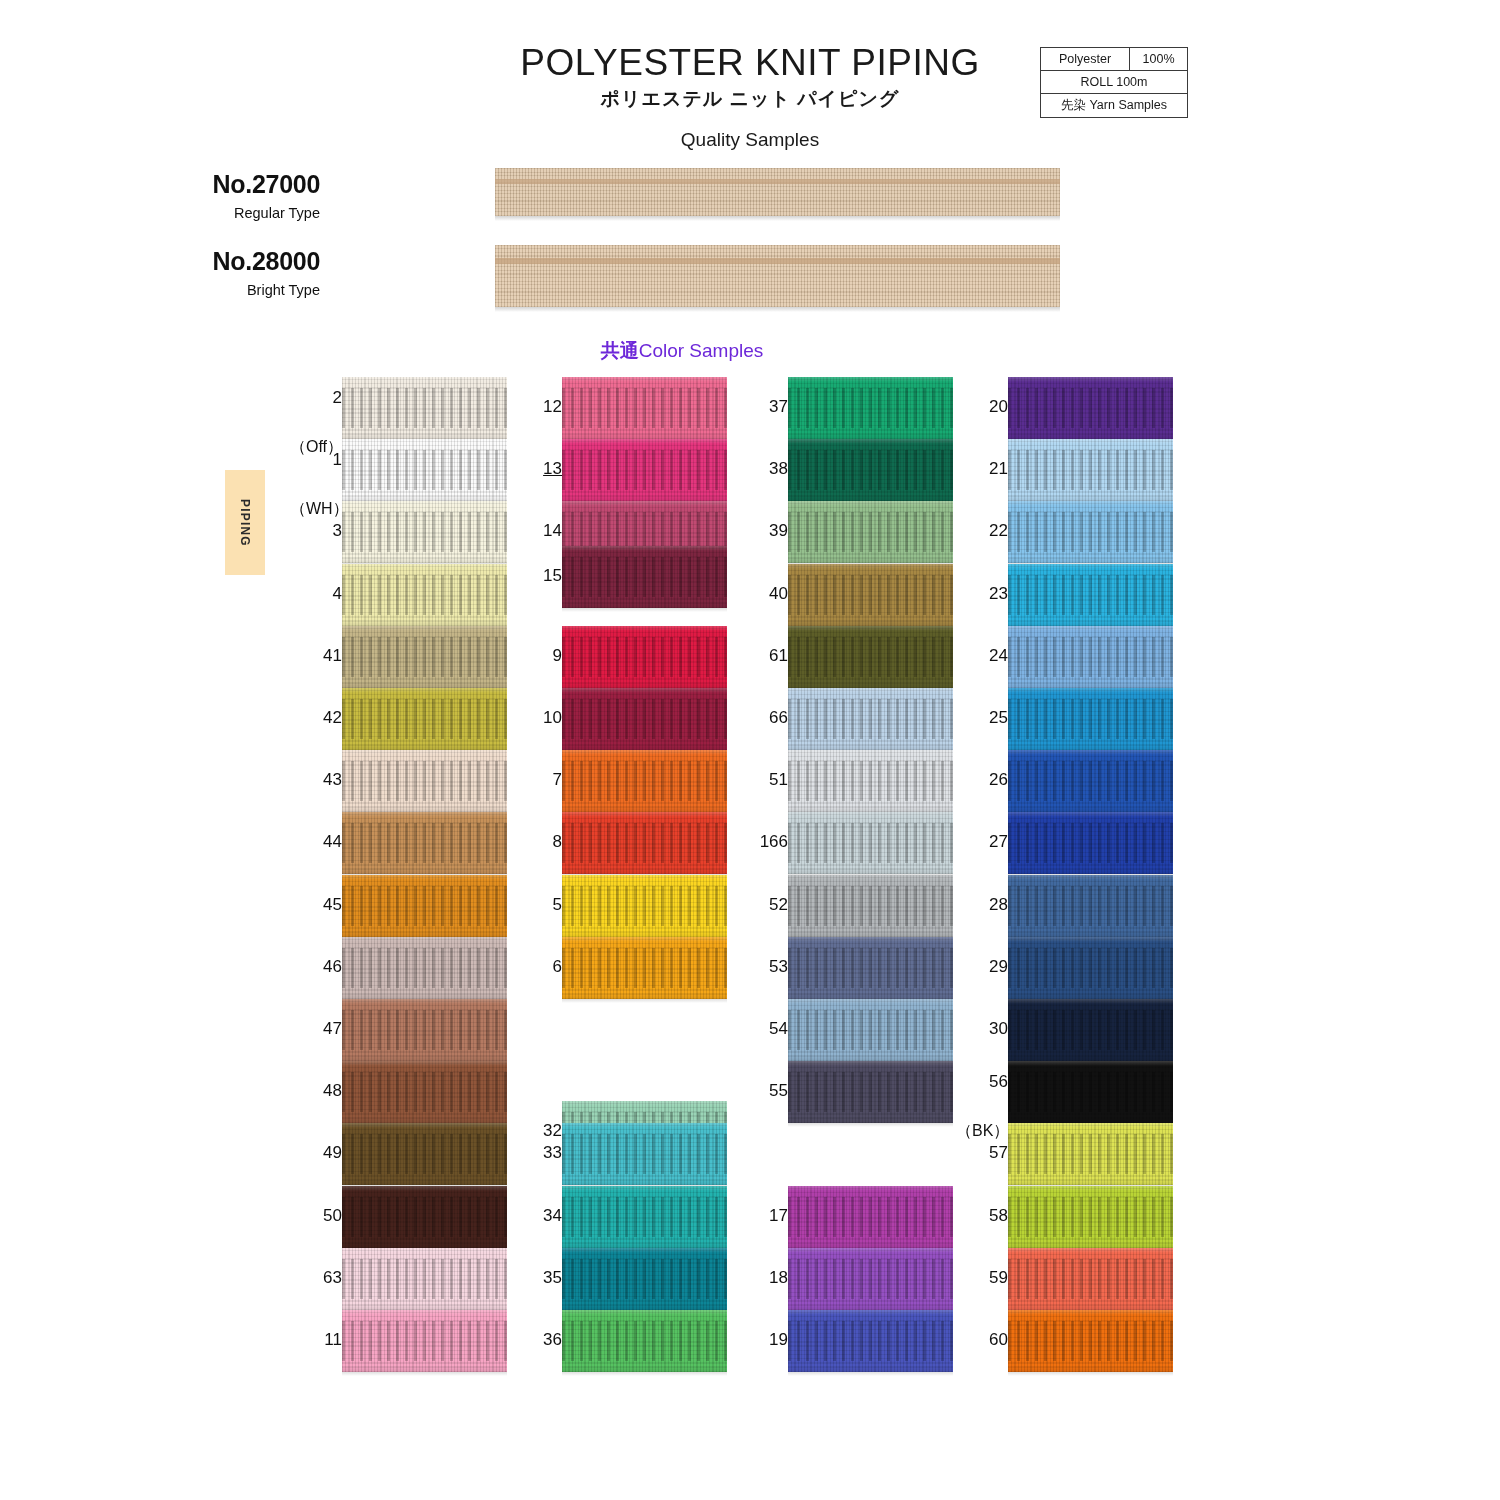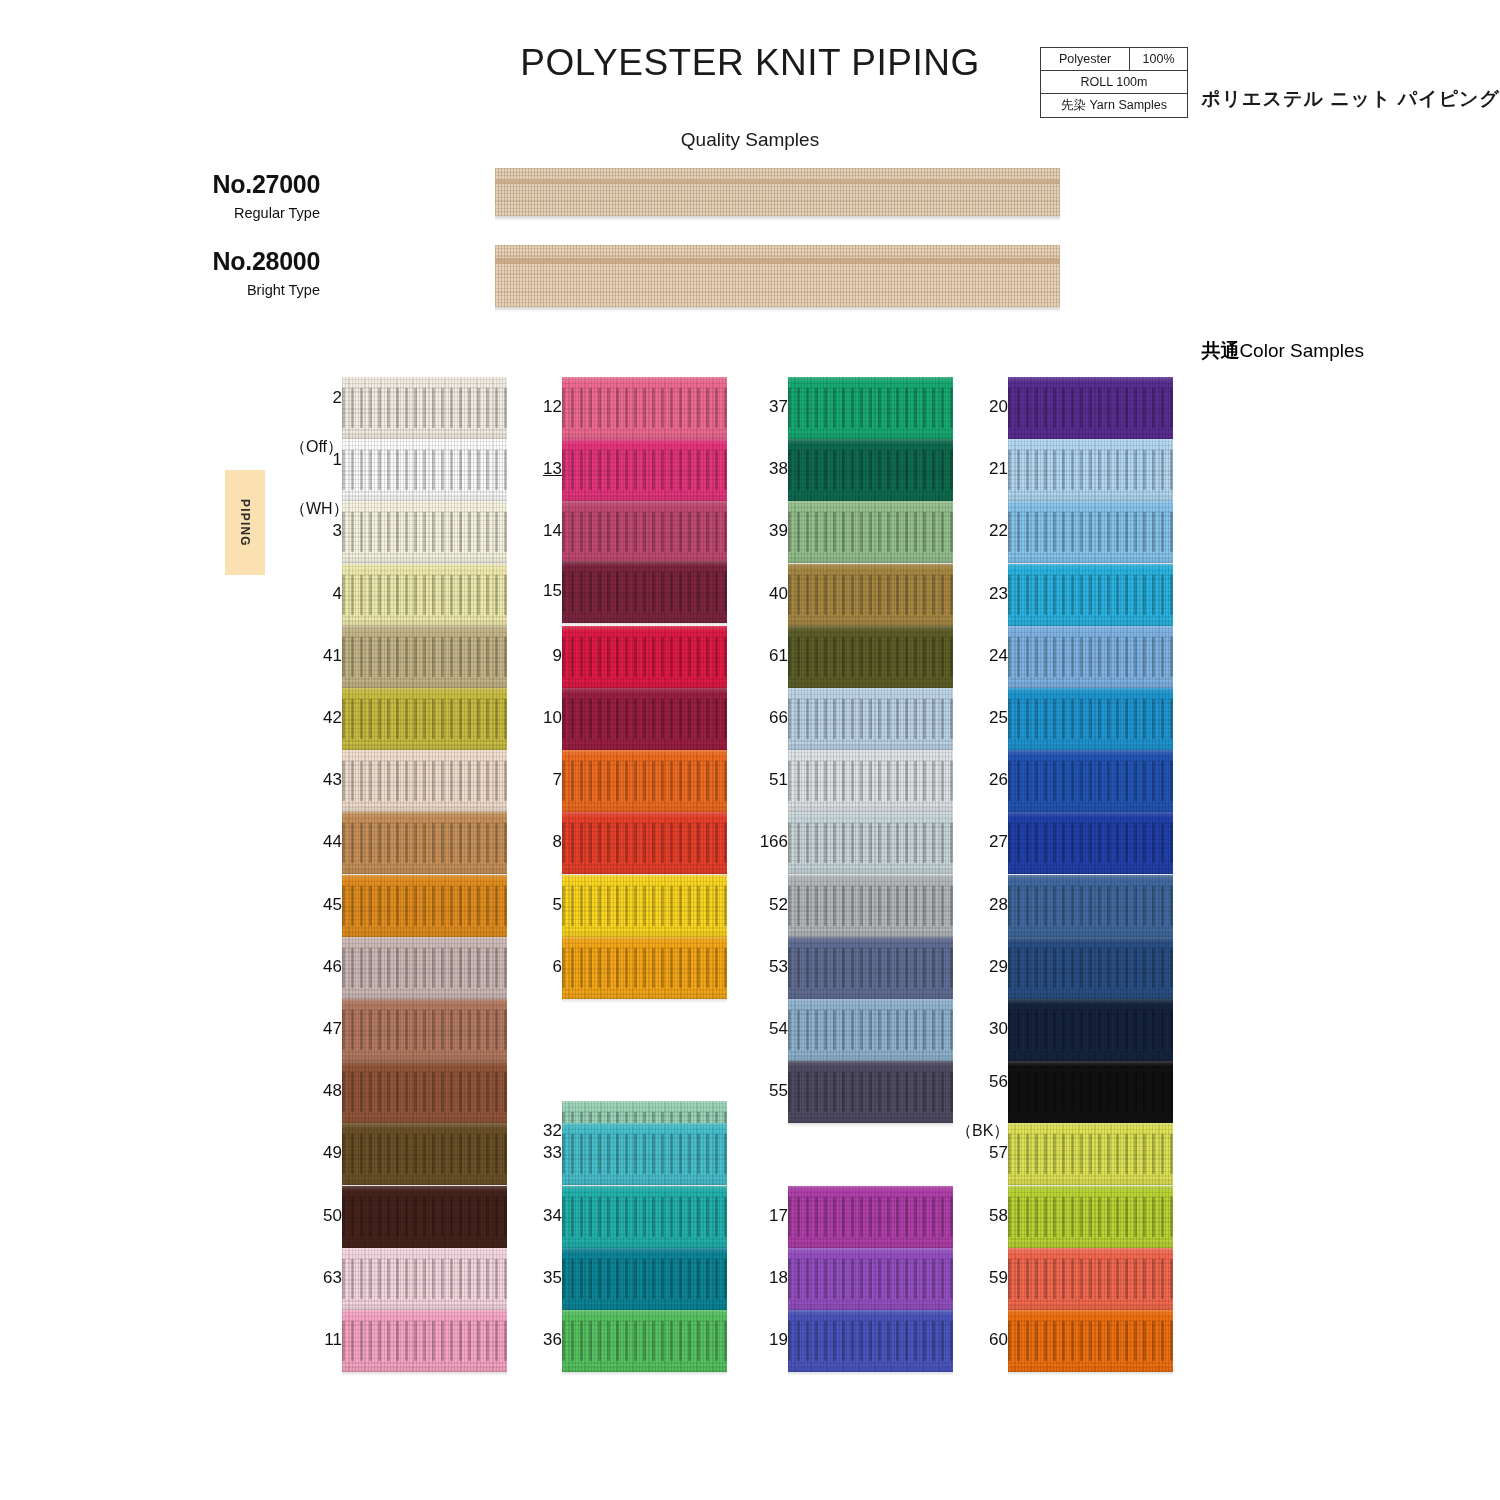--- a/index.html
+++ b/index.html
@@ -19,21 +19,21 @@
   #header { position: absolute; left: 0; top: 0; width: 1500px; }
 
   #main-title {
     position: absolute; left: 0; top: 42px; width: 1500px;
     text-align: center;
     font-size: 37px; font-weight: 400; letter-spacing: 0.5px;
     color: #1a1a1a;
   }
   #sub-title {
     position: absolute; left: 0; top: 86px; width: 1500px;
-    text-align: right;
+    text-align: center;
     font-size: 19px; font-weight: 700; letter-spacing: 1px;
     color: #1a1a1a;
   }
   #quality-samples-label {
     position: absolute; left: 0; top: 129px; width: 1500px;
     text-align: center;
     font-size: 19px; font-weight: 400;
     color: #1a1a1a;
   }
 
@@ -75,22 +75,22 @@
     background: rgba(125,95,65,0.40);
   }
   .q-swatch .shadow-b {
     position: absolute; left: 0; right: 0; bottom: -5px; height: 5px;
     background: linear-gradient(to bottom, rgba(130,130,130,0.35), rgba(255,255,255,0));
   }
 
   
   #common-color-label {
     position: absolute; left: 0; top: 338px; width: 1364px;
-    text-align: right;
-    font-size: 19px; font-weight: 400; color: #000000;
+    text-align: center;
+    font-size: 19px; font-weight: 400; color: #6d28d9;
   }
   #common-color-label .jp { font-weight: 700; }
 
   
   #piping-tab {
     position: absolute; left: 225px; top: 470px;
     width: 40px; height: 105px;
     background: #fbe1b2;
     display: flex; align-items: center; justify-content: center;
   }
@@ -384,21 +384,21 @@
     <div class="swatch-cell" style="left: 506px; top: 501.4px; width: 225px; height: 62px;">
       <div class="sw-num" style="right: 169px; top: 21px;">14</div>
       <div class="sw-chip" title="14" style="background: rgb(193, 74, 114);">
         <div class="knit"></div>
         <div class="dots"></div>
         <div class="edge-top"></div>
         <div class="edge-bot"></div>
       </div>
       <div class="sw-shadow" style="top: 62px;"></div>
     </div>
-    <div class="swatch-cell" style="left: 506px; top: 561px; width: 225px; height: 80px;">
+    <div class="swatch-cell" style="left: 506px; top: 546px; width: 225px; height: 80px;">
       <div class="sw-num" style="right: 169px; top: 21px;">15</div>
       <div class="sw-chip" title="15" style="background: rgb(125, 37, 64);">
         <div class="knit"></div>
         <div class="dots"></div>
         <div class="edge-top"></div>
         <div class="edge-bot"></div>
       </div>
       <div class="sw-shadow" style="top: 62px;"></div>
     </div>
     <div class="swatch-cell" style="left: 506px; top: 625.8px; width: 225px; height: 62px;">

